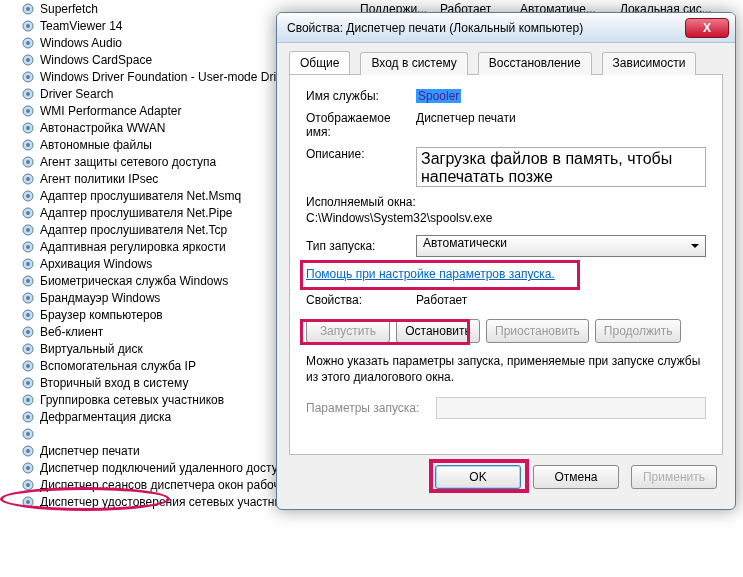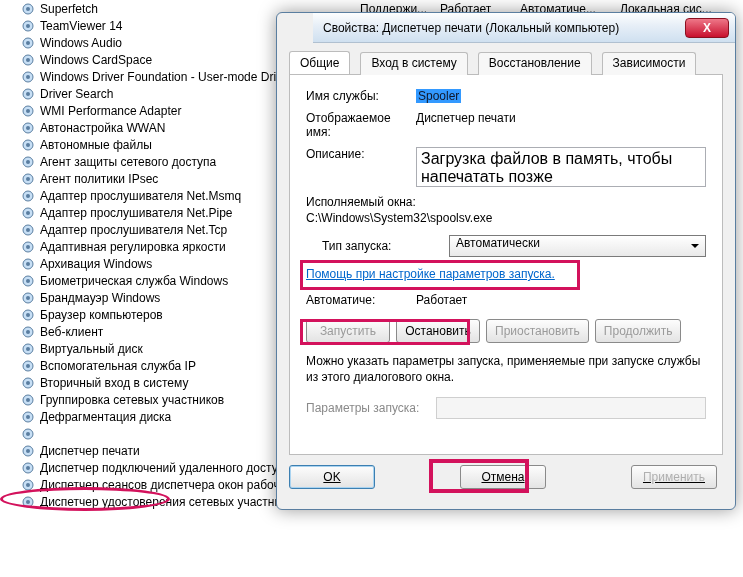--- a/index.html
+++ b/index.html
@@ -8,50 +8,50 @@
   .bg-row { display: flex; align-items: center; height: 17px; padding-left: 20px; white-space: nowrap; }
   .bg-row .gear { width: 16px; height: 16px; margin-right: 4px; flex: 0 0 16px; }
   .bg-row .svc-name { width: 320px; overflow: hidden; text-overflow: ellipsis; }
   .bg-row .c2 { width: 80px; overflow: hidden; text-overflow: ellipsis; }
   .bg-row .c3 { width: 80px; overflow: hidden; text-overflow: ellipsis; }
   .bg-row .c4 { width: 100px; overflow: hidden; text-overflow: ellipsis; }
   .bg-row .c5 { width: 100px; overflow: hidden; text-overflow: ellipsis; }
   .highlight-oval { position: absolute; left: 0; top: 487px; width: 170px; height: 24px; border: 3px solid #d3125c; border-radius: 50%; pointer-events: none; }
 
   .dialog { position: absolute; left: 276px; top: 12px; width: 460px; height: 498px; background: #f0f0f0; border: 1px solid #5a7ea0; border-radius: 6px; box-shadow: 0 0 18px rgba(0,0,0,0.4); overflow: hidden; }
-  .titlebar { height: 30px; background: linear-gradient(#fdfefe, #e6eef7 45%, #cfe0f0); display: flex; align-items: center; padding: 0 6px 0 10px; border-bottom: 1px solid #b0c0d0; margin-left: 36px; }
+  .titlebar { height: 30px; background: linear-gradient(#fdfefe, #e6eef7 45%, #cfe0f0); display: flex; align-items: center; padding: 0 6px 0 10px; border-bottom: 1px solid #b0c0d0; }
   .titlebar .title { flex: 1; color: #000; font-size: 12px; }
   .close-btn { width: 44px; height: 20px; border-radius: 4px; background: linear-gradient(#e78, #c8102e); border: 1px solid #8a1020; display: flex; align-items: center; justify-content: center; color: #fff; font-weight: bold; cursor: pointer; }
   .dialog-body { padding: 8px 12px 12px 12px; position: relative; height: calc(100% - 30px); }
   .tabstrip { display: flex; border-bottom: 1px solid #bcbcbc; height: 24px; }
   .tab { padding: 3px 10px 0 10px; border: 1px solid #bcbcbc; border-bottom: none; background: #f7f7f7; margin-right: 10px; border-radius: 3px 3px 0 0; font-size: 12px; cursor: pointer; position: relative; top: 1px; }
   .tab.active { background: #fff; top: 0; padding-top: 4px; }
   .tabpanel { background: #fff; border: 1px solid #bcbcbc; border-top: none; height: 380px; padding: 14px 16px 10px 16px; position: relative; }
   .form-row { display: flex; align-items: flex-start; margin-bottom: 8px; }
   .form-row .lab { width: 110px; color: #000; }
   .form-row .val { flex: 1; }
-  .sel-name { background: #3399ff; color: #0f172a; padding: 0 2px; }
+  .sel-name { background: #3399ff; color: #4c1d95; padding: 0 2px; }
   .desc-box { flex: 1; height: 40px; border: 1px solid #abadb3; background: #fff; padding: 2px 4px; font-size: 16px; overflow: hidden; }
   .exec-path { margin-top: 2px; margin-bottom: 10px; }
-  .startup-row { display: flex; align-items: center; margin: 6px 0 8px 16px; gap: 17px; }
+  .startup-row { display: flex; align-items: center; margin: 6px 0 8px 0; }
   .startup-row .lab { width: 110px; }
   .startup-select { flex: 1; height: 22px; border: 1px solid #7a7a7a; background: linear-gradient(#fff, #e9e9e9); padding: 0 20px 0 6px; font-size: 12px; position: relative; cursor: pointer; }
   .startup-select::after { content: ""; position: absolute; right: 6px; top: 8px; border: 4px solid transparent; border-top-color: #000; }
   .red-box { position: absolute; border: 3px solid #d3125c; pointer-events: none; }
   .help-link { color: #0066cc; text-decoration: underline; cursor: pointer; margin: 2px 0 12px 0; display: inline-block; }
   .state-row { display: flex; align-items: center; margin-bottom: 12px; }
   .state-row .lab { width: 110px; }
   .btn-row { display: flex; gap: 6px; margin-bottom: 10px; }
   .btn { height: 24px; border: 1px solid #8a8a8a; background: linear-gradient(#fdfdfd, #e3e3e3); border-radius: 3px; padding: 0 8px; font-size: 12px; cursor: pointer; min-width: 84px; }
   .btn:disabled { color: #9a9a9a; cursor: default; }
   .hint { margin: 4px 0 12px 0; line-height: 1.35; }
   .param-row { display: flex; align-items: center; }
   .param-row .lab { width: 130px; color: #8a8a8a; }
   .param-input { flex: 1; height: 22px; border: 1px solid #cfcfcf; background: #f5f5f5; }
-  .dialog-buttons { display: flex; justify-content: space-between; gap: 12px; padding: 10px 6px 0 0; text-decoration: underline; }
+  .dialog-buttons { display: flex; justify-content: flex-end; gap: 12px; padding: 10px 6px 0 0; }
   .dlg-btn { height: 24px; min-width: 86px; border: 1px solid #8a8a8a; background: linear-gradient(#fdfdfd, #e3e3e3); border-radius: 3px; font-size: 12px; cursor: pointer; }
   .dlg-btn.default { border: 1px solid #3c7fb1; box-shadow: 0 0 0 1px #a9d3f0 inset; }
   .red-ok { position: absolute; border: 4px solid #d3125c; pointer-events: none; }
 </style>
 </head>
 <body>
 
 <div class="bg-list" id="services-list">
     <div class="bg-row">
       <span class="gear"><svg viewBox="0 0 16 16" width="16" height="16">
@@ -421,21 +421,21 @@
 
       <div class="startup-row">
         <div class="lab">Тип запуска:</div>
         <div class="startup-select"><span>Автоматически</span></div>
       </div>
       <div class="red-box" style="left:10px; top:185px; width:280px; height:30px;"></div>
 
       <a class="help-link">Помощь при настройке параметров запуска.</a>
 
       <div class="state-row">
-        <div class="lab">Автоматиче:</div>
+        <div class="lab">Свойства:</div>
         <div>Работает</div>
       </div>
       <div class="red-box" style="left:10px; top:244px; width:170px; height:26px;"></div>
 
       <div class="btn-row">
         <button class="btn" disabled=""><span>Запустить</span></button>
         <button class="btn"><span>Остановить</span></button>
         <button class="btn" disabled=""><span>Приостановить</span></button>
         <button class="btn" disabled=""><span>Продолжить</span></button>
       </div>

